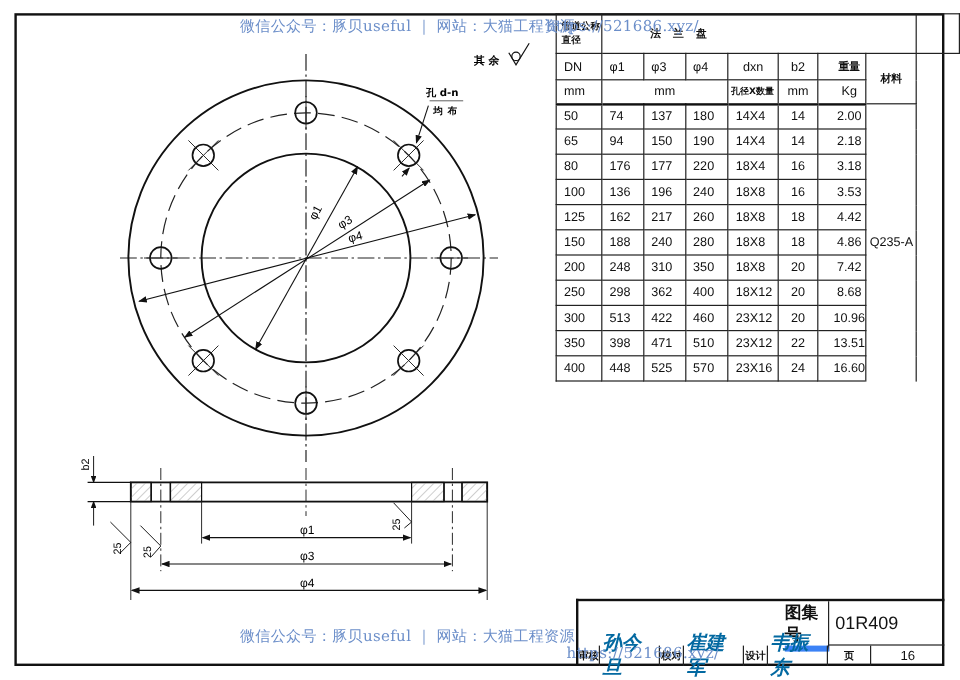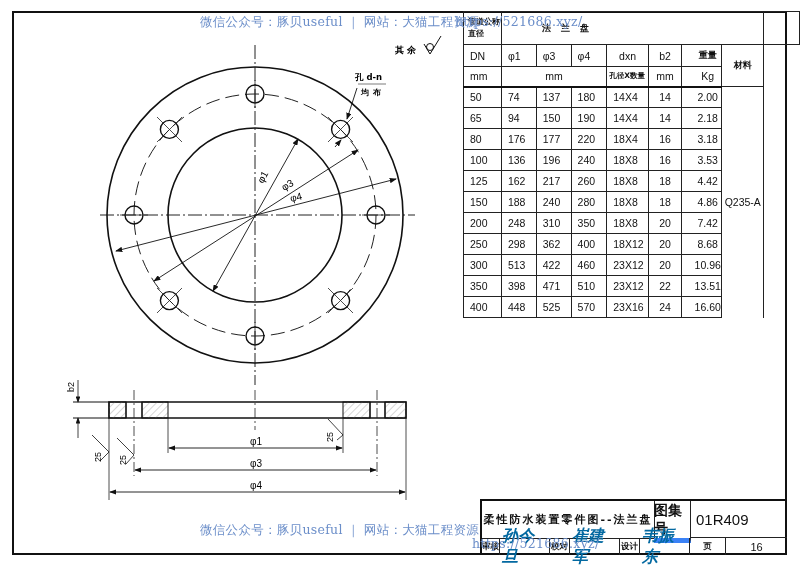--- a/index.html
+++ b/index.html
@@ -289,21 +289,20 @@
         <td>525</td>
         <td>570</td>
         <td>23X16</td>
         <td class="c5">24</td>
         <td class="c6">16.60</td>
       </tr>
 </tbody>
   </table>
 
 <div class="title-block">
-  <div class="tb-title">柔性防水装置零件图--法兰盘</div>
   <div class="tb-setlabel">图集号</div>
   <div class="tb-setno">01R409</div>
   <div class="tb-row2">
     <div style="width:18px;justify-content:center;">审核</div>
     <div class="sig" style="width:50px;">孙今旦</div>
     <div style="width:20px;justify-content:center;">校对</div>
     <div class="sig" style="width:50px;">崔建军</div>
     <div style="width:20px;justify-content:center;">设计</div>
     <div class="sig" style="width:50px;">韦振东</div>
     <div style="width:36px;justify-content:center;">页</div>

